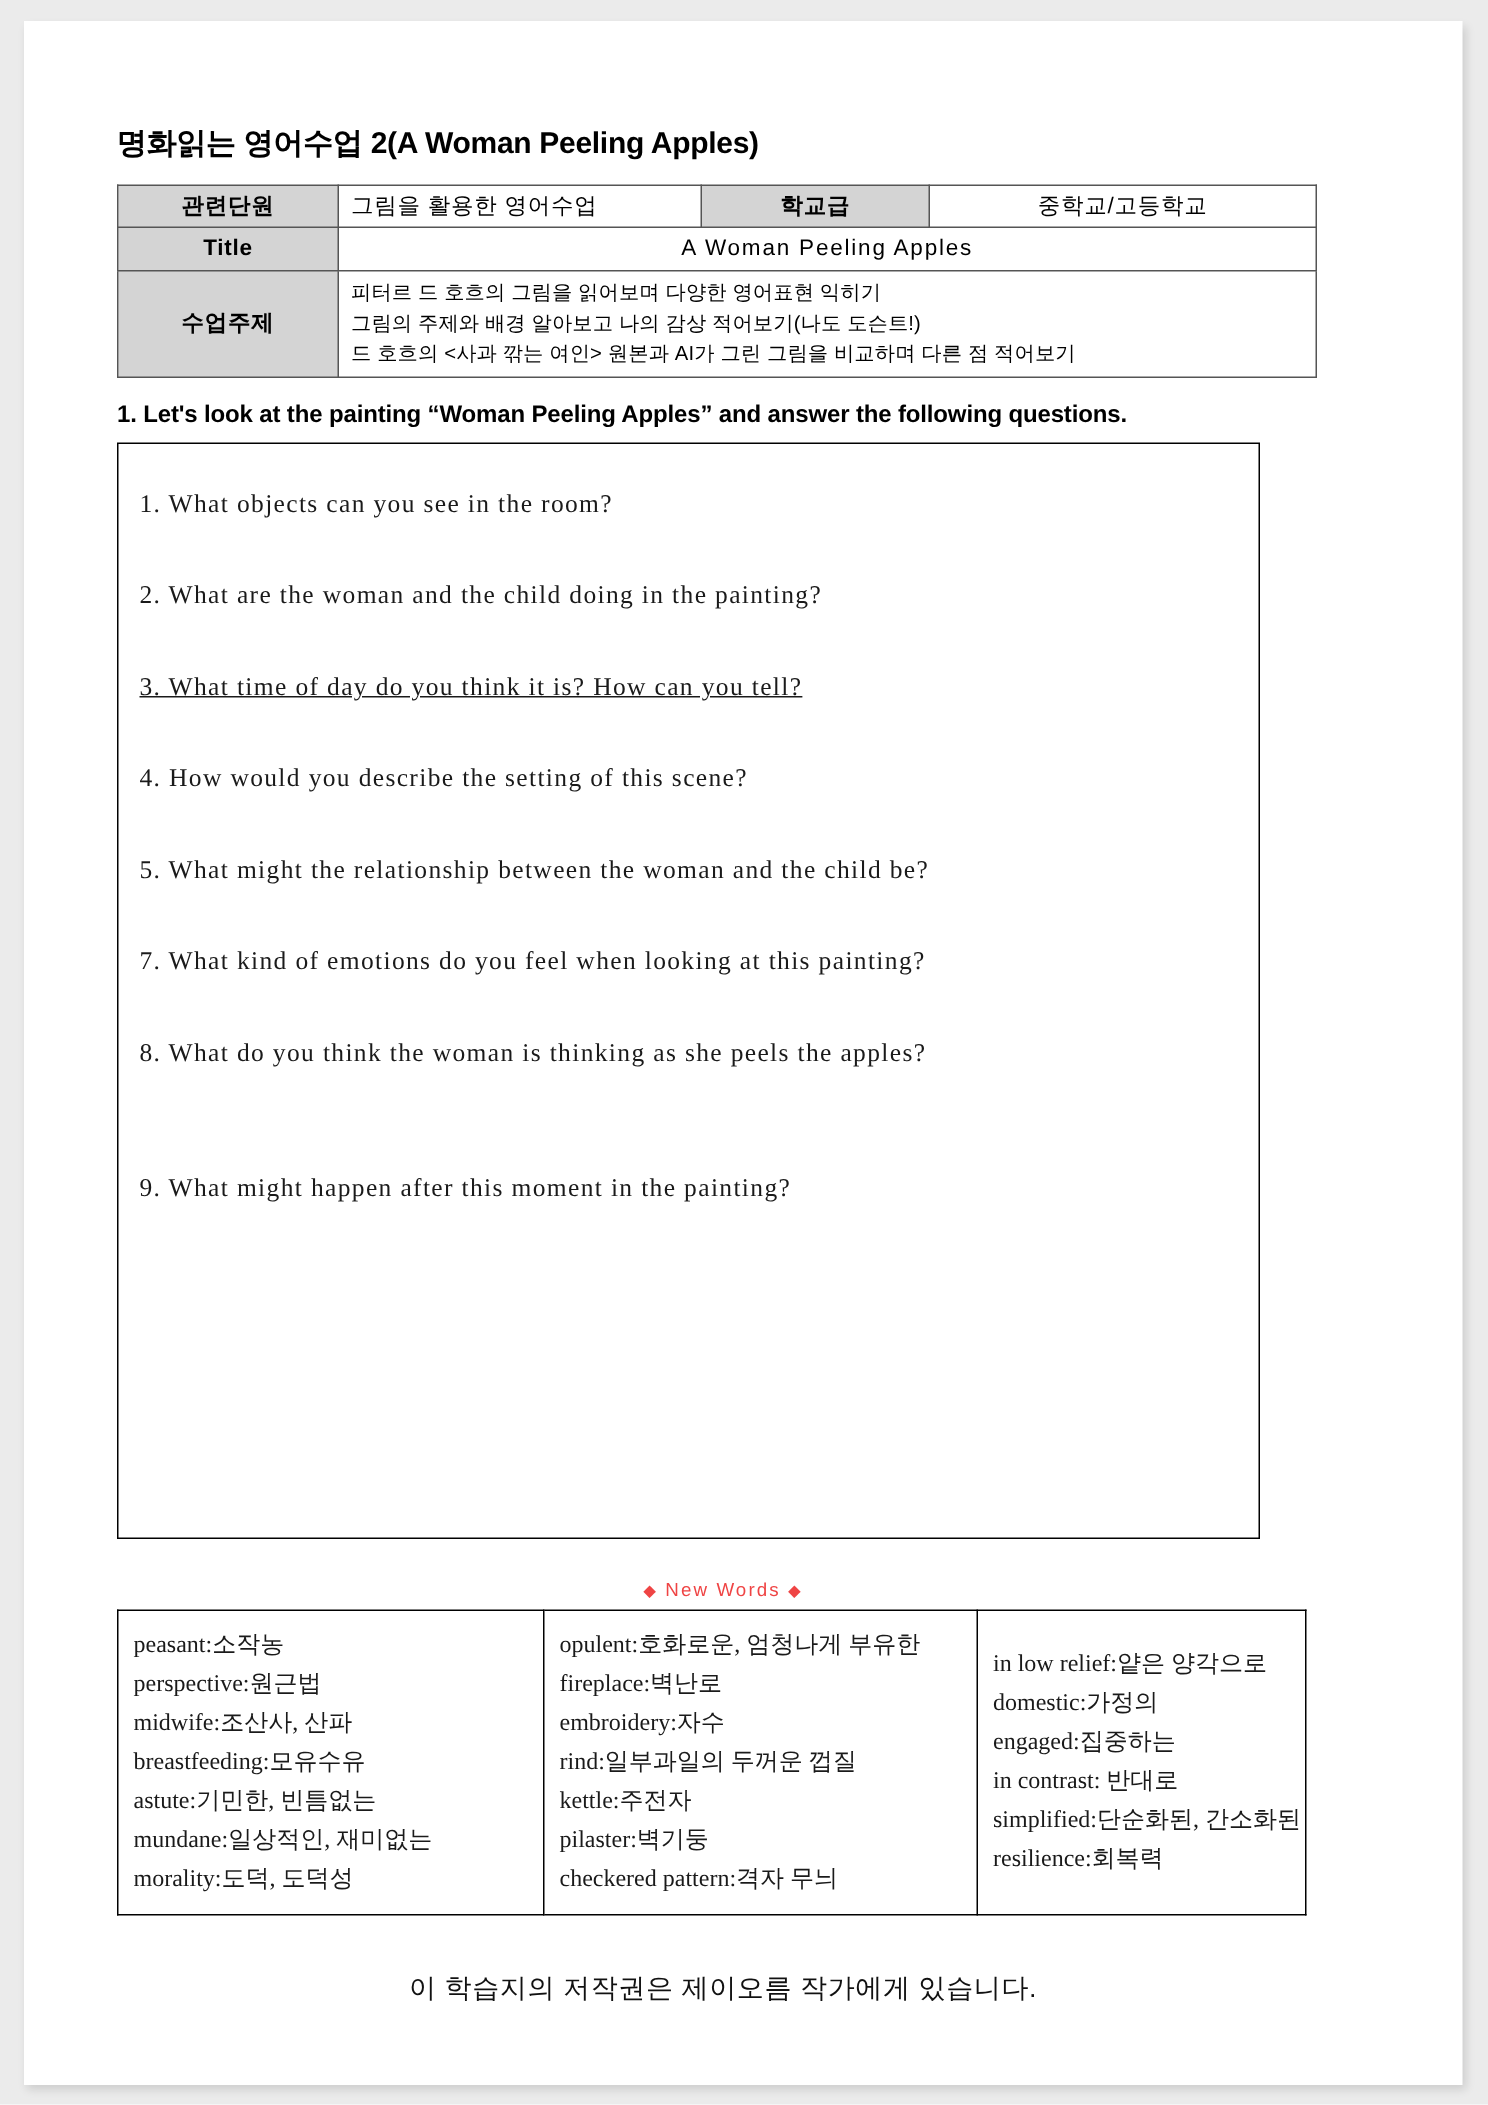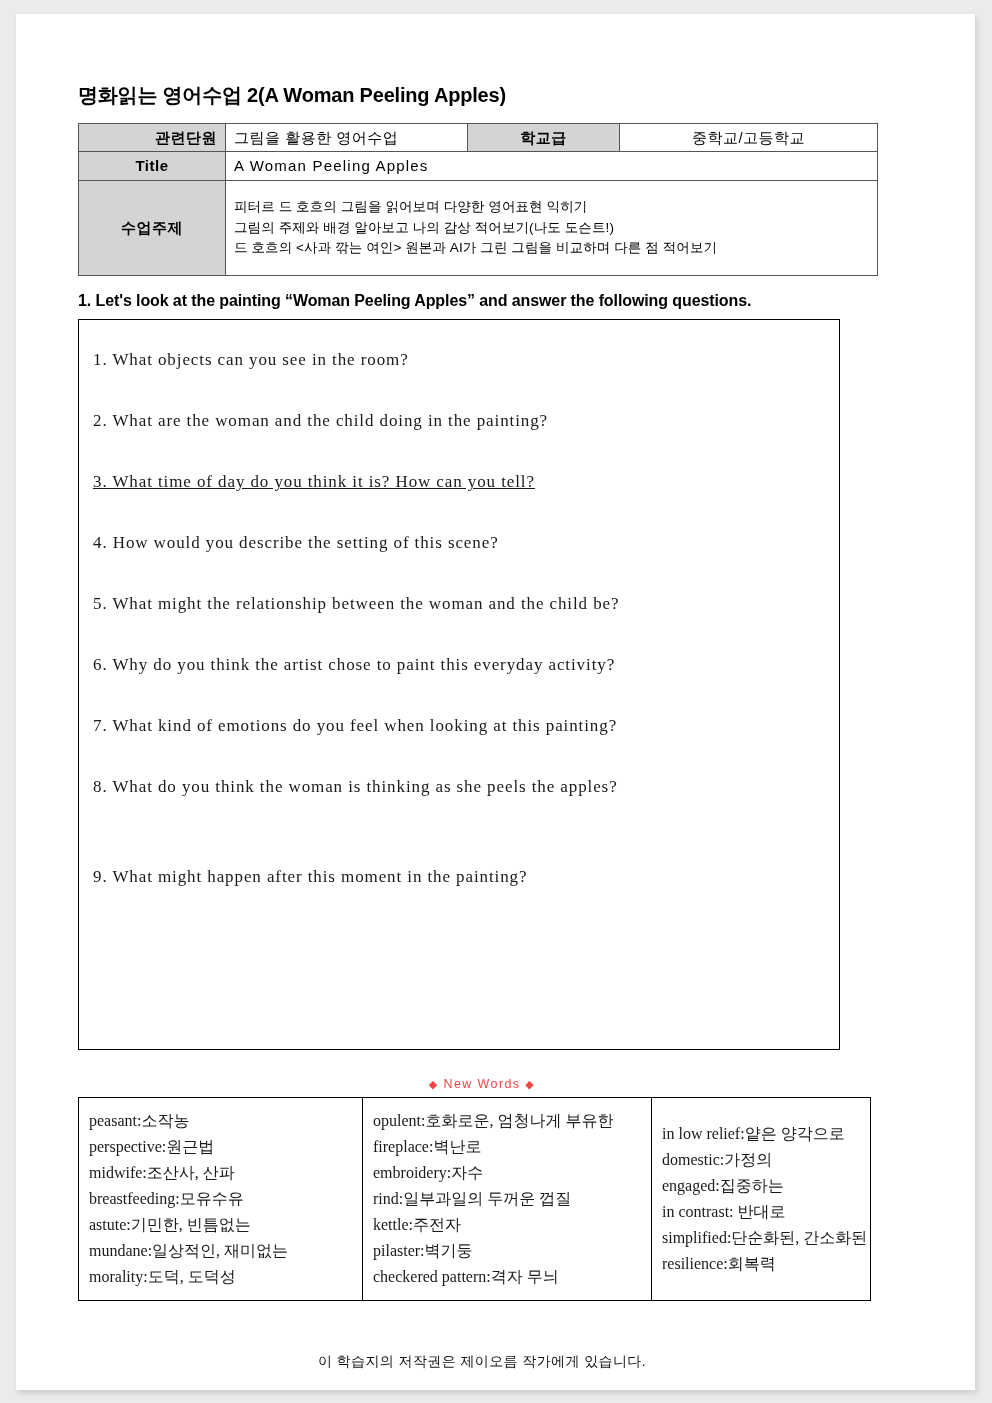--- a/index.html
+++ b/index.html
@@ -71,21 +71,21 @@
     letter-spacing: 0.5px;
   }
   .info-table td.val-center {
     background: #fff;
     text-align: center;
     letter-spacing: 0.5px;
   }
   .info-table td.topic {
     font-size: 13.5px;
     line-height: 1.55;
-    padding: 16px 8px;
+    padding: 4px 8px;
     letter-spacing: 0.1px;
     margin-left: 40px;
   }
   .topic-line { white-space: nowrap; }
 
   
   .section-heading {
     font-size: 16px;
     font-weight: bold;
     color: #000;
@@ -142,45 +142,45 @@
     font-size: 16px;
     color: #1a1a1a;
     line-height: 1.62;
   }
   .vocab-table td.c3 { vertical-align: middle; }
   .vocab-entry { white-space: nowrap; }
 
   
   .footer-note {
     text-align: center;
-    font-size: 14px;
+    font-size: 18px;
     color: #111;
-    margin-top: 52px;
+    margin-top: 36px;
     letter-spacing: 0.4px;
   }
 </style>
 </head>
 <body>
 
 <div class="page">
   <div class="content">
 
     <h1 class="doc-title">명화읽는 영어수업 2(A Woman Peeling Apples)</h1>
 
     <table class="info-table">
       <tbody>
         <tr>
-          <td class="lbl" style="width:130px;text-align:right;">관련단원</td>
+          <td class="lbl" style="width:130px;">관련단원</td>
           <td class="val" style="width:225px;">그림을 활용한 영어수업</td>
           <td class="lbl" style="width:135px;">학교급</td>
           <td class="val-center">중학교/고등학교</td>
         </tr>
         <tr>
           <td class="lbl">Title</td>
-          <td class="val" colspan="3" style="letter-spacing:1.2px;">A Woman Peeling Apples</td>
+          <td class="val" colspan="3" style="letter-spacing:1.2px;text-align:center;">A Woman Peeling Apples</td>
         </tr>
         <tr>
           <td class="lbl">수업주제</td>
           <td class="val topic" colspan="3">
             <div class="topic-line">피터르 드 호흐의 그림을 읽어보며 다양한 영어표현 익히기</div>
             <div class="topic-line">그림의 주제와 배경 알아보고 나의 감상 적어보기(나도 도슨트!)</div>
             <div class="topic-line">드 호흐의 &lt;사과 깎는 여인&gt; 원본과 AI가 그린 그림을 비교하며 다른 점 적어보기</div>
           </td>
         </tr>
       </tbody>
@@ -188,21 +188,20 @@
 
     <div class="section-heading">1. Let's look at the painting “Woman Peeling Apples” and answer the following questions.</div>
 
     <div class="q-box">
       <ul class="q-list">
         <li class="q-item" style="margin-bottom:41px;">1. What objects can you see in the room?</li>
         <li class="q-item" style="margin-bottom:41px;">2. What are the woman and the child doing in the painting?</li>
         <li class="q-item" style="margin-bottom:41px;text-decoration:underline;">3. What time of day do you think it is? How can you tell?</li>
         <li class="q-item" style="margin-bottom:41px;">4. How would you describe the setting of this scene?</li>
         <li class="q-item" style="margin-bottom:41px;">5. What might the relationship between the woman and the child be?</li>
-        <li class="q-item" style="margin-bottom:41px;">6. Why do you think the artist chose to paint this everyday activity?</li>
         <li class="q-item" style="margin-bottom:41px;">7. What kind of emotions do you feel when looking at this painting?</li>
         <li class="q-item" style="margin-bottom:70px;">8. What do you think the woman is thinking as she peels the apples?</li>
         <li class="q-item" style="margin-bottom:70px;">9. What might happen after this moment in the painting?</li>
       </ul>
     </div>
 
     <div class="newwords-head">
       <span class="diamond">◆</span>
       <span>New Words</span>
       <span class="diamond">◆</span>

